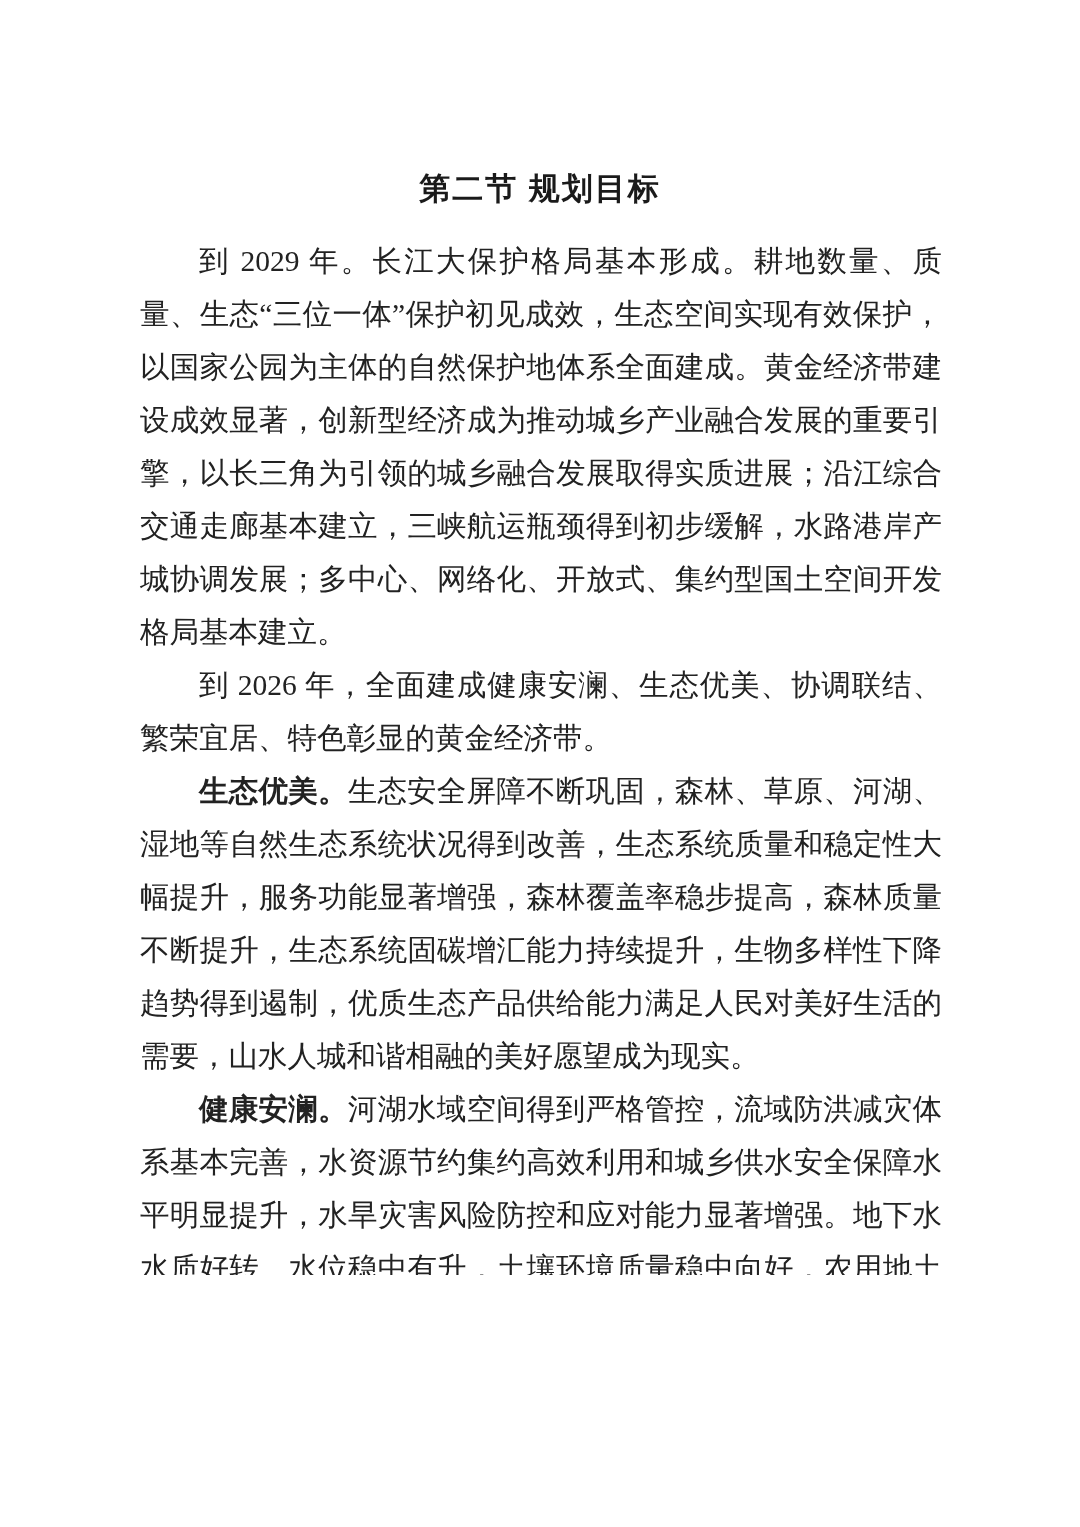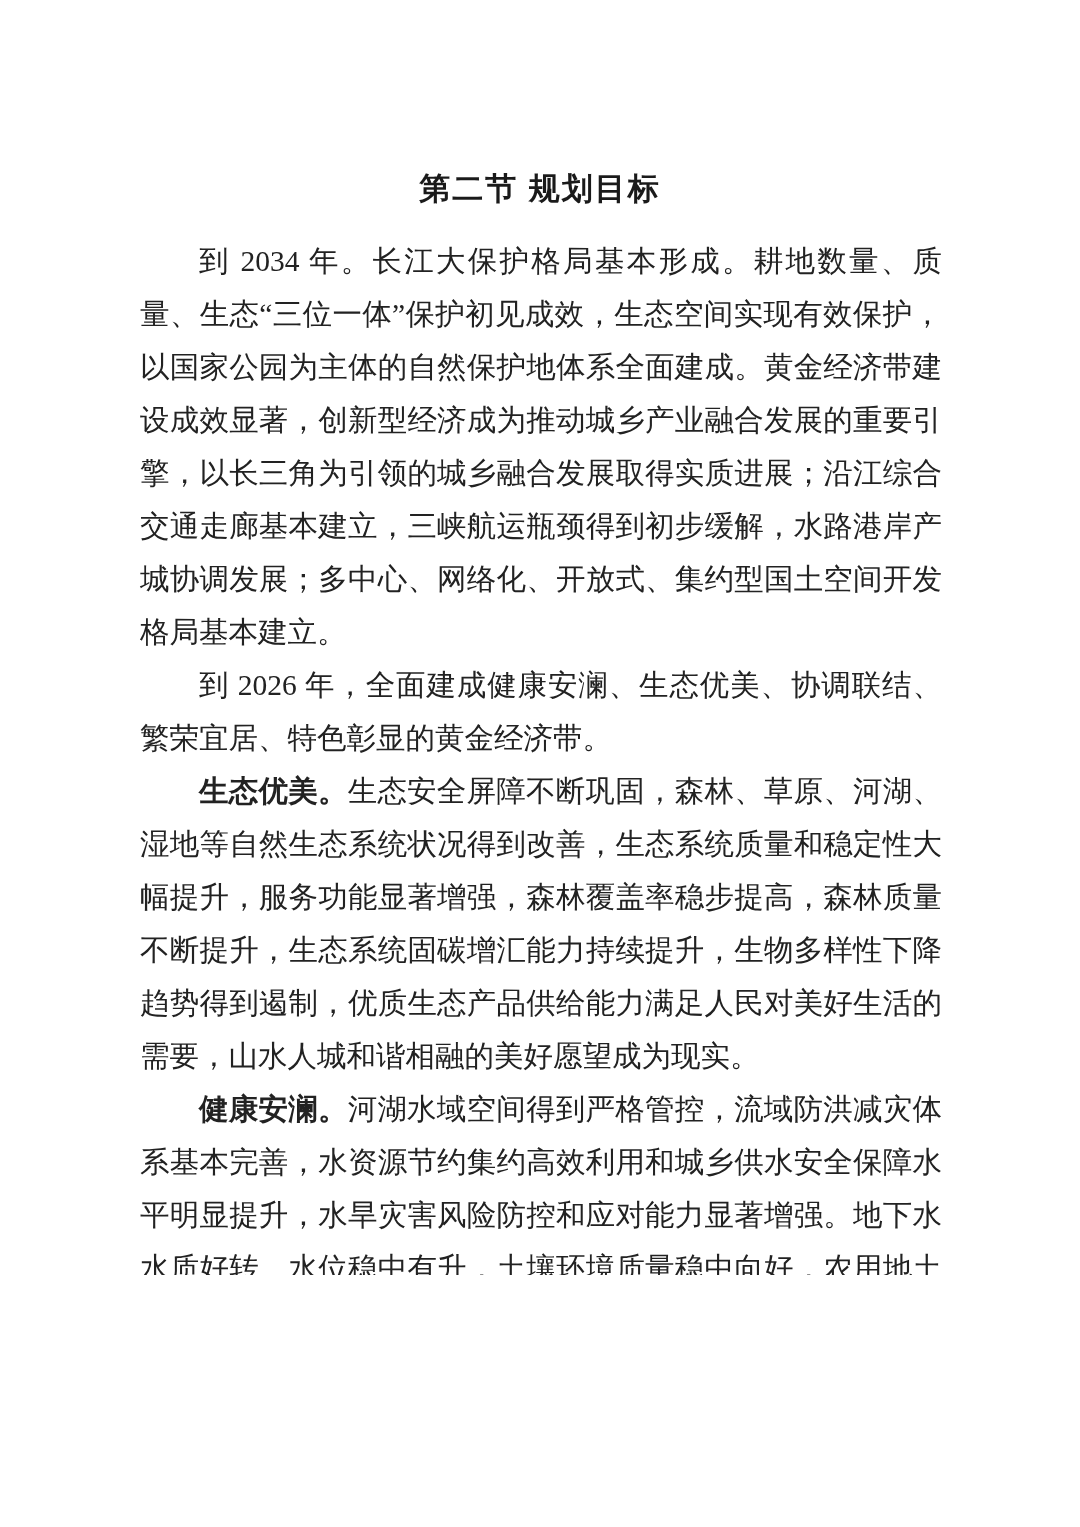--- a/index.html
+++ b/index.html
@@ -60,21 +60,21 @@
 </style>
 </head>
 <body>
 
 <div class="page">
 
   <h1 class="section-title">第二节 规划目标</h1>
 
   <div class="body-text">
 
-    <p class="para"><span>到 2034 年。长江大保护格局基本形成。耕地数量、质量、生态“三位一体”保护初见成效，生态空间实现有效保护，以国家公园为主体的自然保护地体系全面建成。黄金经济带建设成效显著，创新型经济成为推动城乡产业融合发展的重要引擎，以长三角为引领的城乡融合发展取得实质进展；沿江综合交通走廊基本建立，三峡航运瓶颈得到初步缓解，水路港岸产城协调发展；多中心、网络化、开放式、集约型国土空间开发格局基本建立。</span></p>
+    <p class="para"><span>到 2029 年。长江大保护格局基本形成。耕地数量、质量、生态“三位一体”保护初见成效，生态空间实现有效保护，以国家公园为主体的自然保护地体系全面建成。黄金经济带建设成效显著，创新型经济成为推动城乡产业融合发展的重要引擎，以长三角为引领的城乡融合发展取得实质进展；沿江综合交通走廊基本建立，三峡航运瓶颈得到初步缓解，水路港岸产城协调发展；多中心、网络化、开放式、集约型国土空间开发格局基本建立。</span></p>
 
     <p class="para"><span>到 2026 年，全面建成健康安澜、生态优美、协调联结、繁荣宜居、特色彰显的黄金经济带。</span></p>
 
     <p class="para"><span class="lead">生态优美。</span><span>生态安全屏障不断巩固，森林、草原、河湖、湿地等自然生态系统状况得到改善，生态系统质量和稳定性大幅提升，服务功能显著增强，森林覆盖率稳步提高，森林质量不断提升，生态系统固碳增汇能力持续提升，生物多样性下降趋势得到遏制，优质生态产品供给能力满足人民对美好生活的需要，山水人城和谐相融的美好愿望成为现实。</span></p>
 
     <p class="para"><span class="lead">健康安澜。</span><span>河湖水域空间得到严格管控，流域防洪减灾体系基本完善，水资源节约集约高效利用和城乡供水安全保障水平明显提升，水旱灾害风险防控和应对能力显著增强。地下水水质好转、水位稳中有升，土壤环境质量稳中向好，农用地土壤环境安全得到有效保障。</span></p>
 
   </div>
 
   <div class="page-footer">— 10 —</div>

